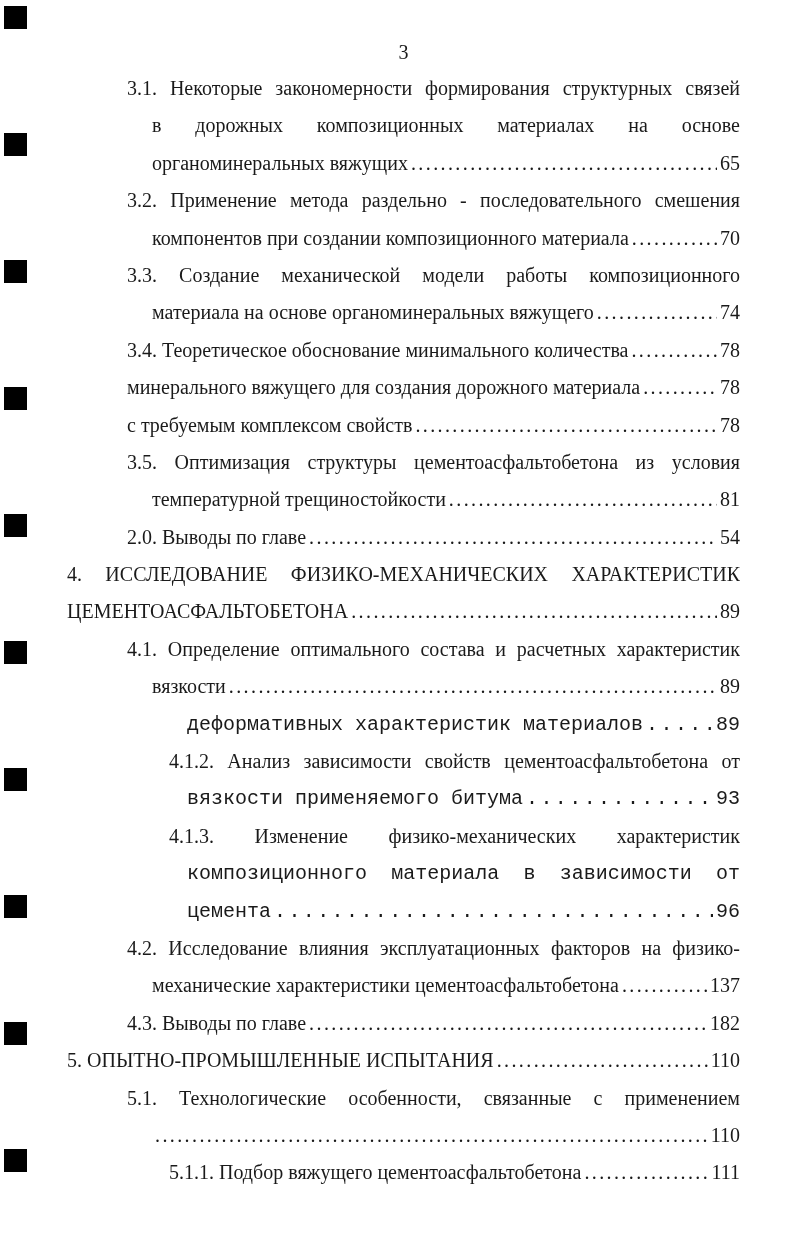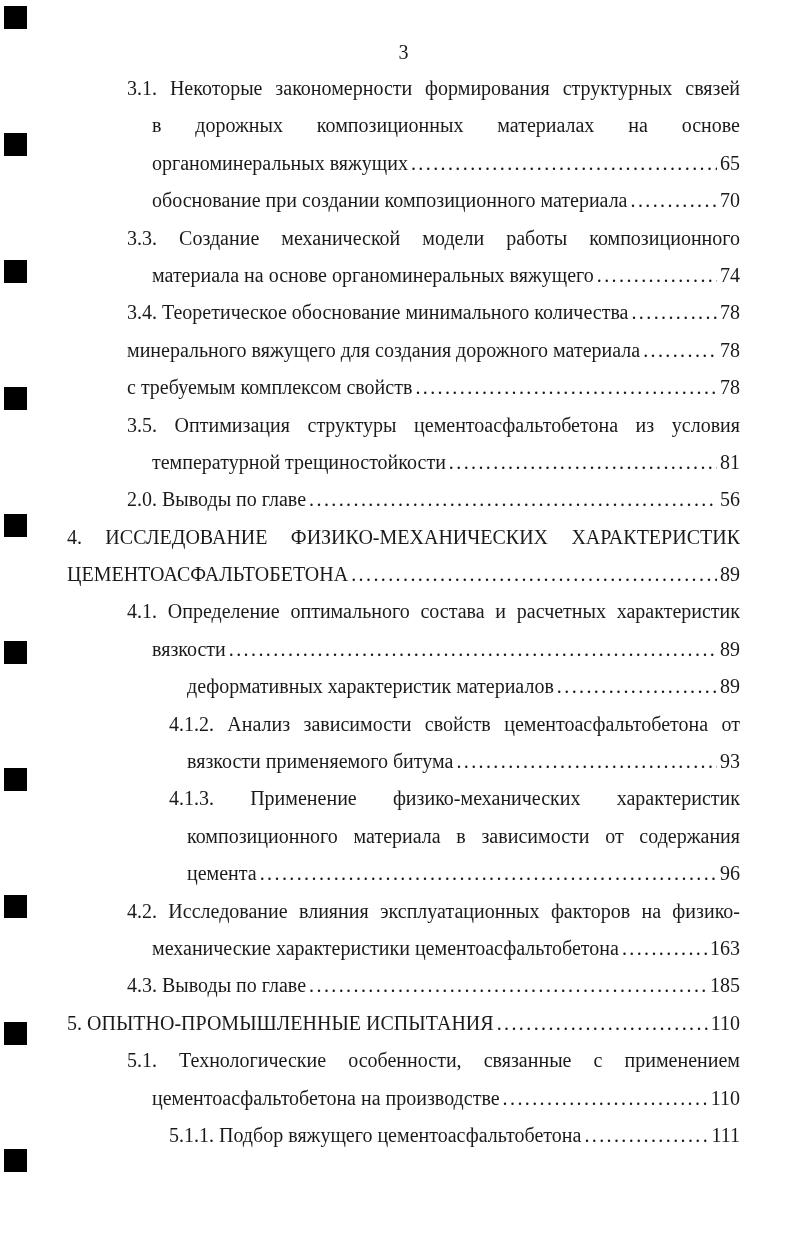--- a/index.html
+++ b/index.html
@@ -36,21 +36,21 @@
   .toc { margin-top: 6px; }
   .row {
     line-height: 37.4px;
     height: 37.4px;
     overflow: hidden;
   }
   .row.l0  { margin-left: 0; }
   .row.l1  { margin-left: 60px; }
   .row.l1c { margin-left: 85px; }
   .row.l2  { margin-left: 102px; }
-  .row.l2c { margin-left: 120px; }
+  .row.l2c { margin-left: 120px; font-family: Liberation Mono, monospace; }
   .row.jst {
     text-align: justify;
     text-align-last: justify;
   }
   .row.leader {
     display: flex;
     align-items: center;
   }
   .row.leader .txt { flex: 0 0 auto; }
   .row.leader .lead {
@@ -88,22 +88,23 @@
   <div class="content">
     <div class="pageno">3</div>
     <div class="toc" id="toc">
         <div class="row l1 jst"><span class="txt">3.1. Некоторые закономерности формирования структурных связей</span></div>
         <div class="row l1c jst"><span class="txt">в дорожных композиционных материалах на основе</span></div>
         <div class="row l1c leader">
           <span class="txt">органоминеральных вяжущих</span>
           <span class="lead"></span>
           <span class="pg">65</span>
         </div>
+        <div class="row l1 jst"><span class="txt">3.2. Применение метода раздельно - последовательного смешения</span></div>
         <div class="row l1c leader">
-          <span class="txt">обоснование при создании композиционного материала</span>
+          <span class="txt">компонентов при создании композиционного материала</span>
           <span class="lead"></span>
           <span class="pg">70</span>
         </div>
         <div class="row l1 jst"><span class="txt">3.3. Создание механической модели работы композиционного</span></div>
         <div class="row l1c leader">
           <span class="txt">материала на основе органоминеральных вяжущего</span>
           <span class="lead"></span>
           <span class="pg">74</span>
         </div>
         <div class="row l1 leader">
@@ -123,21 +124,21 @@
         </div>
         <div class="row l1 jst"><span class="txt">3.5. Оптимизация структуры цементоасфальтобетона из условия</span></div>
         <div class="row l1c leader">
           <span class="txt">температурной трещиностойкости</span>
           <span class="lead"></span>
           <span class="pg">81</span>
         </div>
         <div class="row l1 leader">
           <span class="txt">2.0. Выводы по главе</span>
           <span class="lead"></span>
-          <span class="pg">56</span>
+          <span class="pg">54</span>
         </div>
         <div class="row l0 jst"><span class="txt">4. ИССЛЕДОВАНИЕ ФИЗИКО-МЕХАНИЧЕСКИХ ХАРАКТЕРИСТИК</span></div>
         <div class="row l0 leader">
           <span class="txt">ЦЕМЕНТОАСФАЛЬТОБЕТОНА</span>
           <span class="lead"></span>
           <span class="pg">89</span>
         </div>
         <div class="row l1 jst"><span class="txt">4.1. Определение оптимального состава и расчетных характеристик</span></div>
         <div class="row l1c leader">
           <span class="txt">вязкости</span>
@@ -148,46 +149,45 @@
           <span class="txt">деформативных характеристик материалов</span>
           <span class="lead"></span>
           <span class="pg">89</span>
         </div>
         <div class="row l2 jst"><span class="txt">4.1.2. Анализ зависимости свойств цементоасфальтобетона от</span></div>
         <div class="row l2c leader">
           <span class="txt">вязкости применяемого битума</span>
           <span class="lead"></span>
           <span class="pg">93</span>
         </div>
-        <div class="row l2 jst"><span class="txt">4.1.3. Применение физико-механических характеристик</span></div>
+        <div class="row l2 jst"><span class="txt">4.1.3. Изменение физико-механических характеристик</span></div>
         <div class="row l2c jst"><span class="txt">композиционного материала в зависимости от содержания</span></div>
         <div class="row l2c leader">
           <span class="txt">цемента</span>
           <span class="lead"></span>
           <span class="pg">96</span>
         </div>
         <div class="row l1 jst"><span class="txt">4.2. Исследование влияния эксплуатационных факторов на физико-</span></div>
         <div class="row l1c leader">
           <span class="txt">механические характеристики цементоасфальтобетона</span>
           <span class="lead"></span>
-          <span class="pg">163</span>
+          <span class="pg">137</span>
         </div>
         <div class="row l1 leader">
           <span class="txt">4.3. Выводы по главе</span>
           <span class="lead"></span>
-          <span class="pg">185</span>
+          <span class="pg">182</span>
         </div>
         <div class="row l0 leader">
           <span class="txt">5. ОПЫТНО-ПРОМЫШЛЕННЫЕ ИСПЫТАНИЯ</span>
           <span class="lead"></span>
           <span class="pg">110</span>
         </div>
         <div class="row l1 jst"><span class="txt">5.1. Технологические особенности, связанные с применением</span></div>
         <div class="row l1c leader">
-          <span class="txt">цементоасфальтобетона на производстве</span>
           <span class="lead"></span>
           <span class="pg">110</span>
         </div>
         <div class="row l2 leader">
           <span class="txt">5.1.1. Подбор вяжущего цементоасфальтобетона</span>
           <span class="lead"></span>
           <span class="pg">111</span>
         </div>
       </div>
   </div>

